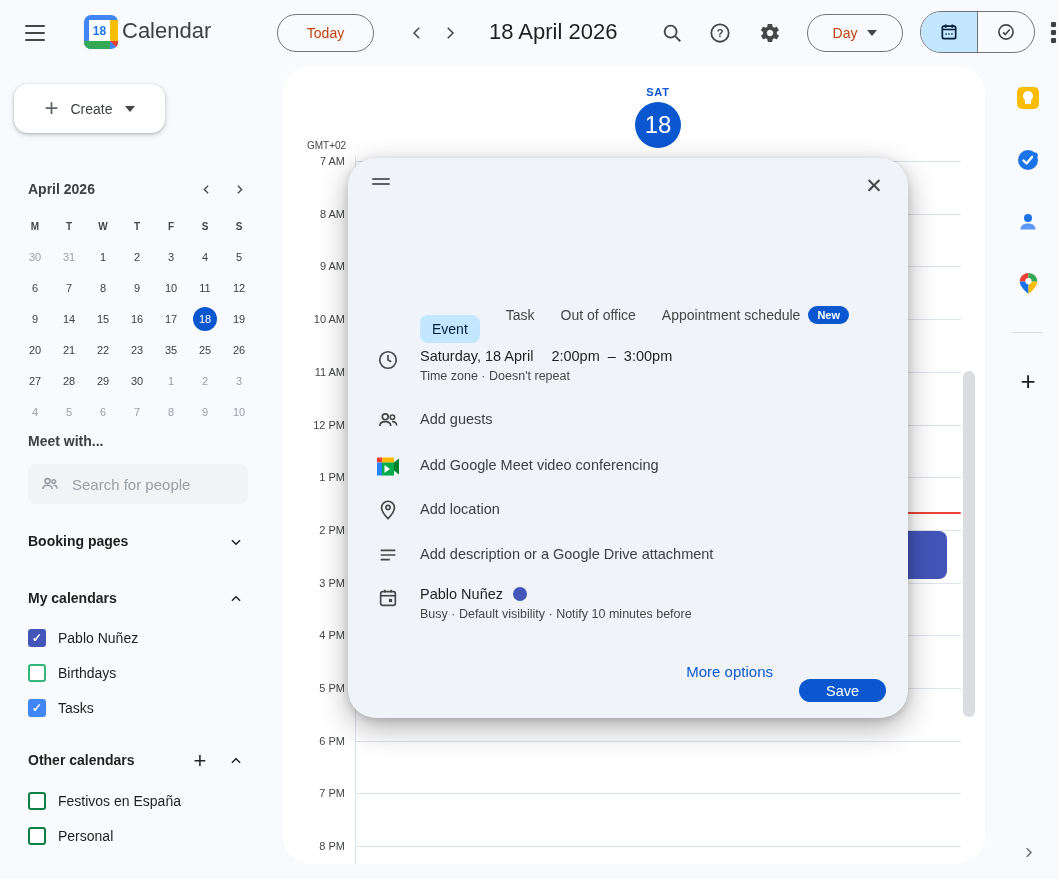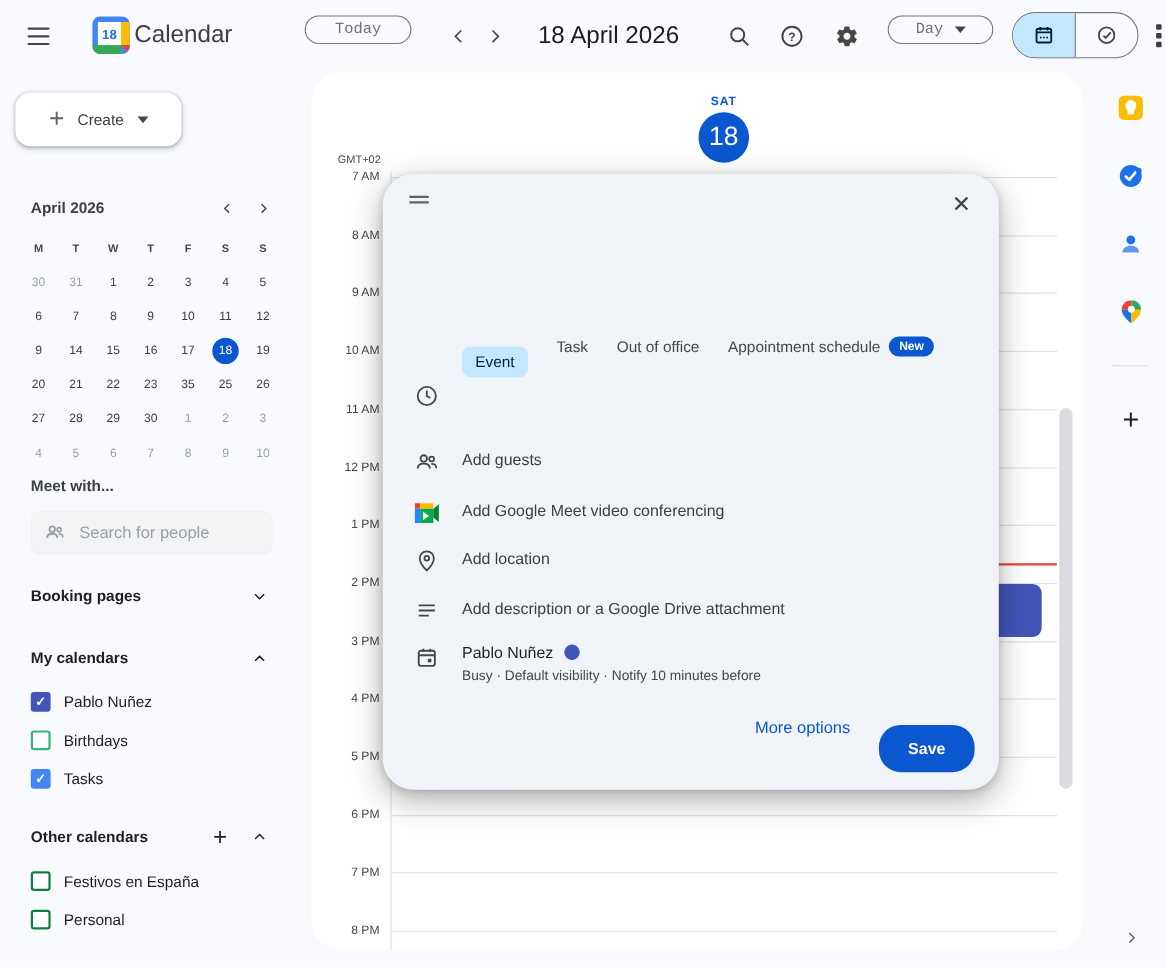--- a/index.html
+++ b/index.html
@@ -15,21 +15,21 @@
   .hamburger i { position:absolute; left:3px; width:20px; height:2px; background:#444746; border-radius:1px; }
   .hamburger i:nth-child(1){top:1px} .hamburger i:nth-child(2){top:8px} .hamburger i:nth-child(3){top:15px}
 
   .logo { position:absolute; left:84px; top:15px; width:34px; height:34px; border-radius:7px; overflow:hidden; background:#4285F4; }
   .logo .yel { position:absolute; right:0; top:5px; width:8px; height:21px; background:#FBBC04; }
   .logo .grn { position:absolute; left:0; bottom:0; width:26px; height:8px; background:#34A853; }
   .logo .red { position:absolute; right:0; bottom:0; width:0; height:0; border-left:8px solid transparent; border-top:8px solid #EA4335; }
   .logo .face { position:absolute; left:5px; top:5px; width:21px; height:21px; background:#fff; display:flex; align-items:center; justify-content:center; font-size:12px; font-weight:bold; color:#1A73E8; }
   .app-title { position:absolute; left:122px; top:18px; font-size:22px; color:#3C4043; }
 
-  .pill-btn { position:absolute; height:26px; border:1px solid #747775; border-radius:19px; background:transparent; display:flex; align-items:center; justify-content:center; font-size:14px; color:#737373; cursor:pointer; font-family:Liberation Mono, monospace; }
+  .pill-btn { position:absolute; height:38px; border:1px solid #747775; border-radius:19px; background:transparent; display:flex; align-items:center; justify-content:center; font-size:14px; color:#c2410c; cursor:pointer; font-family:Liberation Sans, sans-serif; }
   .today-btn { left:277px; top:14px; width:97px; }
   .day-btn { left:807px; top:14px; width:96px; gap:10px; }
   .caret { width:0; height:0; border-left:5px solid transparent; border-right:5px solid transparent; border-top:6px solid #444746; }
 
   .nav-chev { position:absolute; top:20px; width:26px; height:26px; display:flex; align-items:center; justify-content:center; cursor:pointer; color:#444746; }
   .hdr-icon { position:absolute; top:20px; width:26px; height:26px; display:flex; align-items:center; justify-content:center; cursor:pointer; }
   .date-title { position:absolute; left:489px; top:19px; font-size:22px; color:#1F1F1F; }
 
   .view-toggle { position:absolute; left:920px; top:11px; width:115px; height:42px; border:1px solid #747775; border-radius:21px; overflow:hidden; display:flex; }
   .view-toggle .half { width:57.5px; height:100%; display:flex; align-items:center; justify-content:center; cursor:pointer; }
@@ -95,21 +95,21 @@
   .dlg-row { position:absolute; left:28px; display:flex; gap:20px; cursor:pointer; }
   .dlg-row .ric { width:24px; height:24px; display:flex; align-items:center; justify-content:center; flex:0 0 auto; }
   .dlg-row .txt { font-size:14.5px; color:#3C4043; padding-top:3px; }
   .r-main { font-size:14.5px; color:#1F1F1F; }
   .r-sub { font-size:12.5px; color:#444746; margin-top:5px; }
   .time-sp { display:inline-block; margin-left:18px; }
   .dash-sp { display:inline-block; margin:0 8px; }
   .owner-dot { display:inline-block; width:14px; height:14px; border-radius:50%; background:#4355B9; margin-left:10px; vertical-align:-2px; }
   .dlg-footer { position:absolute; right:22px; bottom:16px; display:flex; align-items:center; gap:26px; }
   .more-opts { font-size:15px; font-weight:500; color:#0B57D0; cursor:pointer;text-align:right; }
-  .save-btn { width:87px; height:43px; border:none; border-radius:20px; background:#0B57D0; color:#fff; font-size:14.5px; font-weight:700; cursor:pointer; font-family:inherit;margin-top:38px; }
+  .save-btn { width:87px; height:23px; border:none; border-radius:20px; background:#0B57D0; color:#fff; font-size:14.5px; font-weight:400; cursor:pointer; font-family:inherit;margin-top:38px; }
 
   
   .rail { position:absolute; right:0; top:64px; width:74px; height:815px; }
   .rail-ic { position:absolute; left:28px; width:30px; height:30px; display:flex; align-items:center; justify-content:center; cursor:pointer; }
   .rail-div { position:absolute; left:26px; top:268px; width:32px; height:1px; background:#DADCE0; }
   .keep-sq { width:22px; height:22px; background:#FBBC04; border-radius:5px; position:relative; }
   .keep-sq::before { content:""; position:absolute; left:6px; top:4px; width:10px; height:10px; background:#fff; border-radius:50%; }
   .keep-sq::after { content:""; position:absolute; left:8px; top:13px; width:6px; height:4px; background:#fff; }
 </style>
 </head>
@@ -475,20 +475,26 @@
       </div>
     </div>
 
   <div class="dlg-row" style="top:190px">
     <span class="ric">
       <svg width="22" height="22" viewBox="0 0 24 24">
           <circle cx="12" cy="12" r="9" fill="none" stroke="#444746" stroke-width="1.8"></circle>
           <path d="M12 6.5 V12 l3.5 2" fill="none" stroke="#444746" stroke-width="1.8"></path>
         </svg>
     </span>
+    <div>
+      <div class="r-main">
+        <span>Saturday, 18 April</span><span class="time-sp">2:00pm</span><span class="dash-sp">–</span><span>3:00pm</span>
+      </div>
+      <div class="r-sub">Time zone · Doesn't repeat</div>
+    </div>
   </div>
 
   <div class="dlg-row" style="top:250px">
     <span class="ric">
       <svg width="22" height="22" viewBox="0 0 24 24">
           <circle cx="9" cy="8.5" r="3.2" fill="none" stroke="#444746" stroke-width="1.8"></circle>
           <path d="M3 18.5 c0-3.2 2.7-4.8 6-4.8 s6 1.6 6 4.8" fill="none" stroke="#444746" stroke-width="1.8"></path>
           <circle cx="16.8" cy="9" r="2.4" fill="none" stroke="#444746" stroke-width="1.7"></circle>
           <path d="M16.5 13.8 c2.9 0 4.9 1.5 4.9 4.3" fill="none" stroke="#444746" stroke-width="1.7"></path>
         </svg>

